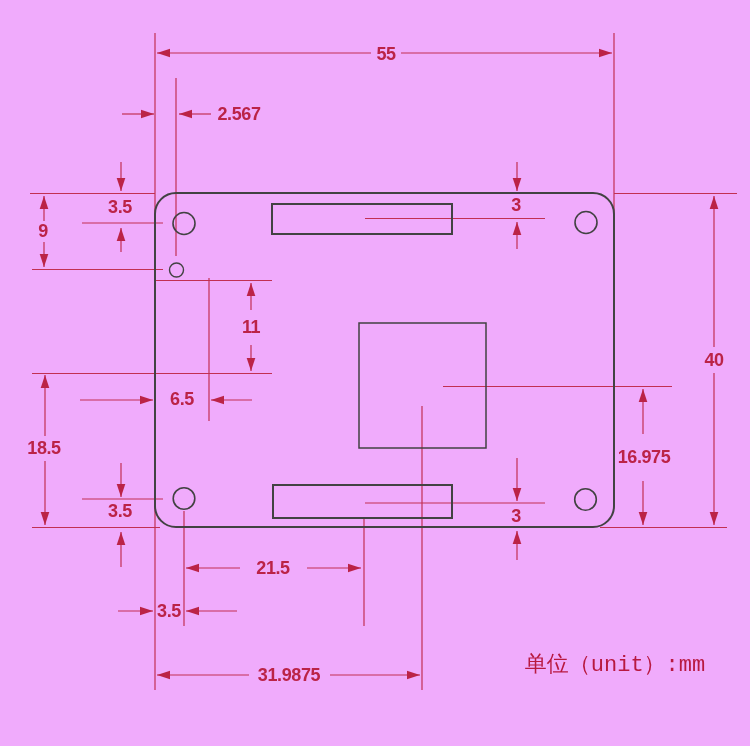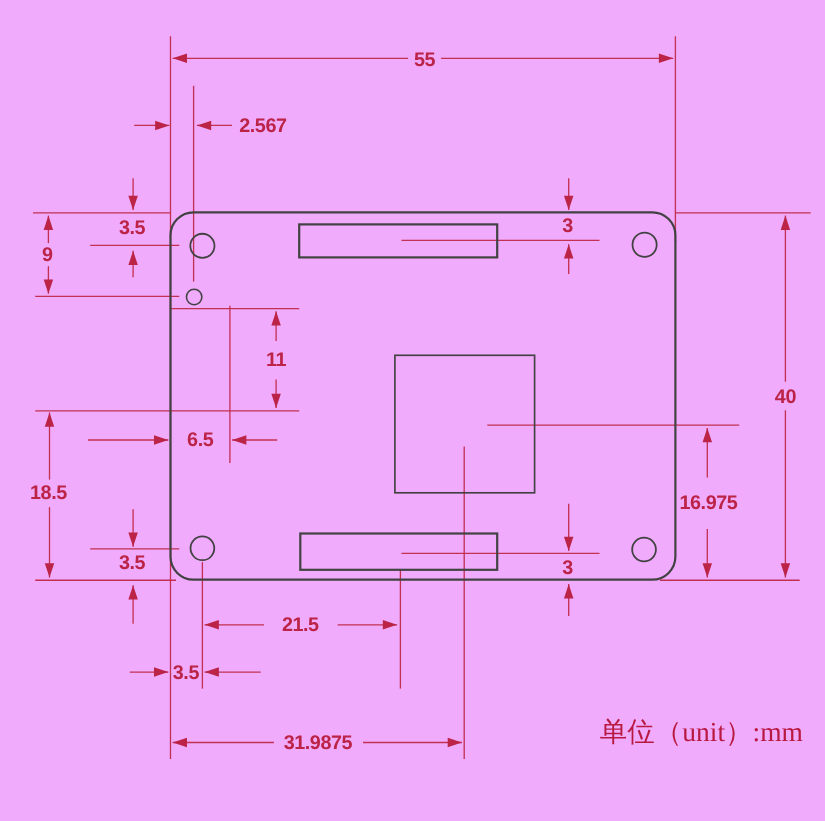--- a/index.html
+++ b/index.html
@@ -7,22 +7,22 @@
     position:relative;width:750px;height:746px;background:#f0abfc;
     font-family:"Liberation Sans", sans-serif;overflow:hidden;
   }
   svg{position:absolute;left:0;top:0;}
   .dim-label{
     font-family:"Liberation Sans", sans-serif;
     font-weight:bold;font-size:18px;letter-spacing:-0.4px;
   }
   .unit-label{
     position:absolute;left:500px;top:649px;width:230px;height:32px;
-    color:#b81940;font-size:25px;text-align:right;white-space:nowrap;
-    font-family:Liberation Serif, serif;
+    color:#b81940;font-size:22px;text-align:center;white-space:nowrap;
+    font-family:Liberation Mono, monospace;
   }
 </style>
 </head>
 <body>
 
 <div class="canvas">
   <svg id="drawing-svg" width="750" height="746" viewBox="0 0 750 746">
       <line x1="157" y1="53" x2="371" y2="53" stroke="#c23052" stroke-width="1.2"></line>
       <line x1="401" y1="53" x2="612" y2="53" stroke="#c23052" stroke-width="1.2"></line>
       <line x1="122" y1="114" x2="154" y2="114" stroke="#c23052" stroke-width="1.2"></line>

